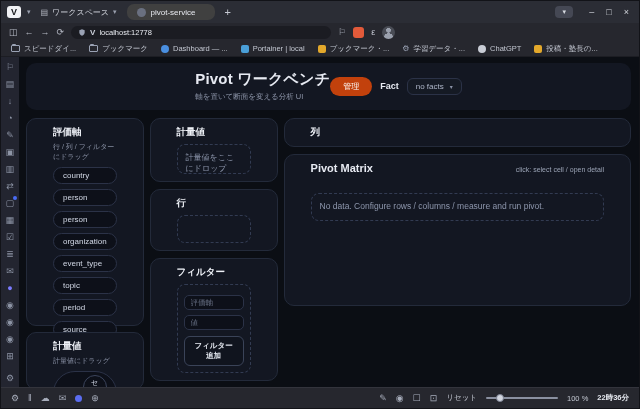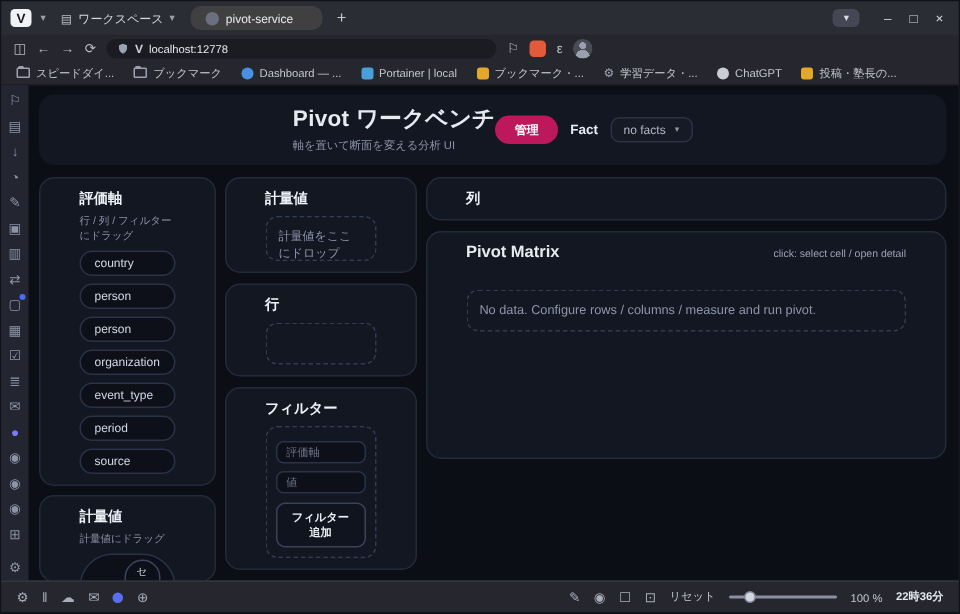--- a/index.html
+++ b/index.html
@@ -55,21 +55,21 @@
   .pstrip .purple { color:#7b7bff; }
   .pstrip .badged .bdg { position:absolute; top:-2px; right:-3px; width:4px; height:4px; border-radius:50%; background:#4a6cf5; }
   .pstrip .bottom { margin-top:auto; }
 
   
   .webview { flex:1; background:#0b0e14; padding:6px 8px 0 7px; display:flex; flex-direction:column; overflow:hidden; }
   .page-header { background:#131722; border-radius:10px; padding:7px 14px 8px; display:flex; align-items:center; justify-content:center; flex:0 0 41px; }
   .pg-title { font-size:15px; font-weight:bold; letter-spacing:.2px; }
   .pg-sub { font-size:7.5px; color:#8b93a7; margin-top:3px; }
   .hdr-right { display:flex; align-items:center; gap:8px; }
-  .btn-manage { background:#be185d; color:#fff; border:none; border-radius:999px; font-size:8px; font-weight:bold; padding:4px 13px; font-family:inherit; }
+  .btn-manage { background:#c2410c; color:#fff; border:none; border-radius:999px; font-size:8px; font-weight:normal; padding:4px 13px; font-family:inherit; }
   .fact-lbl { font-size:9px; font-weight:bold; }
   .fact-select { background:#151a24; border:1px solid #2b3247; border-radius:6px; color:#aeb6c8; font-size:8px; padding:3px 8px; display:flex; align-items:center; gap:6px; }
   .fact-select .ch { font-size:6px; color:#8b93a7; }
 
   .columns { display:flex; gap:6px; margin-top:8px; flex:1; min-height:0; }
   .col-left  { flex:0 0 114px; display:flex; flex-direction:column; gap:6px; }
   .col-mid   { flex:0 0 128px; display:flex; flex-direction:column; gap:7px; }
   .col-right { flex:1; display:flex; flex-direction:column; gap:7px; }
 
   .card { background:#131722; border:1px solid #232a3a; border-radius:10px; padding:7px 26px; }
@@ -237,20 +237,21 @@
 
         <div class="col-left">
           <div class="card card-axes">
             <div class="card-title">評価軸</div>
             <div class="card-hint">行 / 列 / フィルターにドラッグ</div>
             <div class="pill">country</div>
             <div class="pill">person</div>
             <div class="pill">person</div>
             <div class="pill">organization</div>
             <div class="pill">event_type</div>
+            <div class="pill">topic</div>
             <div class="pill">period</div>
             <div class="pill">source</div>
           </div>
           <div class="card card-meas-src">
             <div class="card-title">計量値</div>
             <div class="card-hint">計量値にドラッグ</div>
             <div class="pill pill-row">
               <span>count</span>
               <button class="pill-act">セット</button>
             </div>

